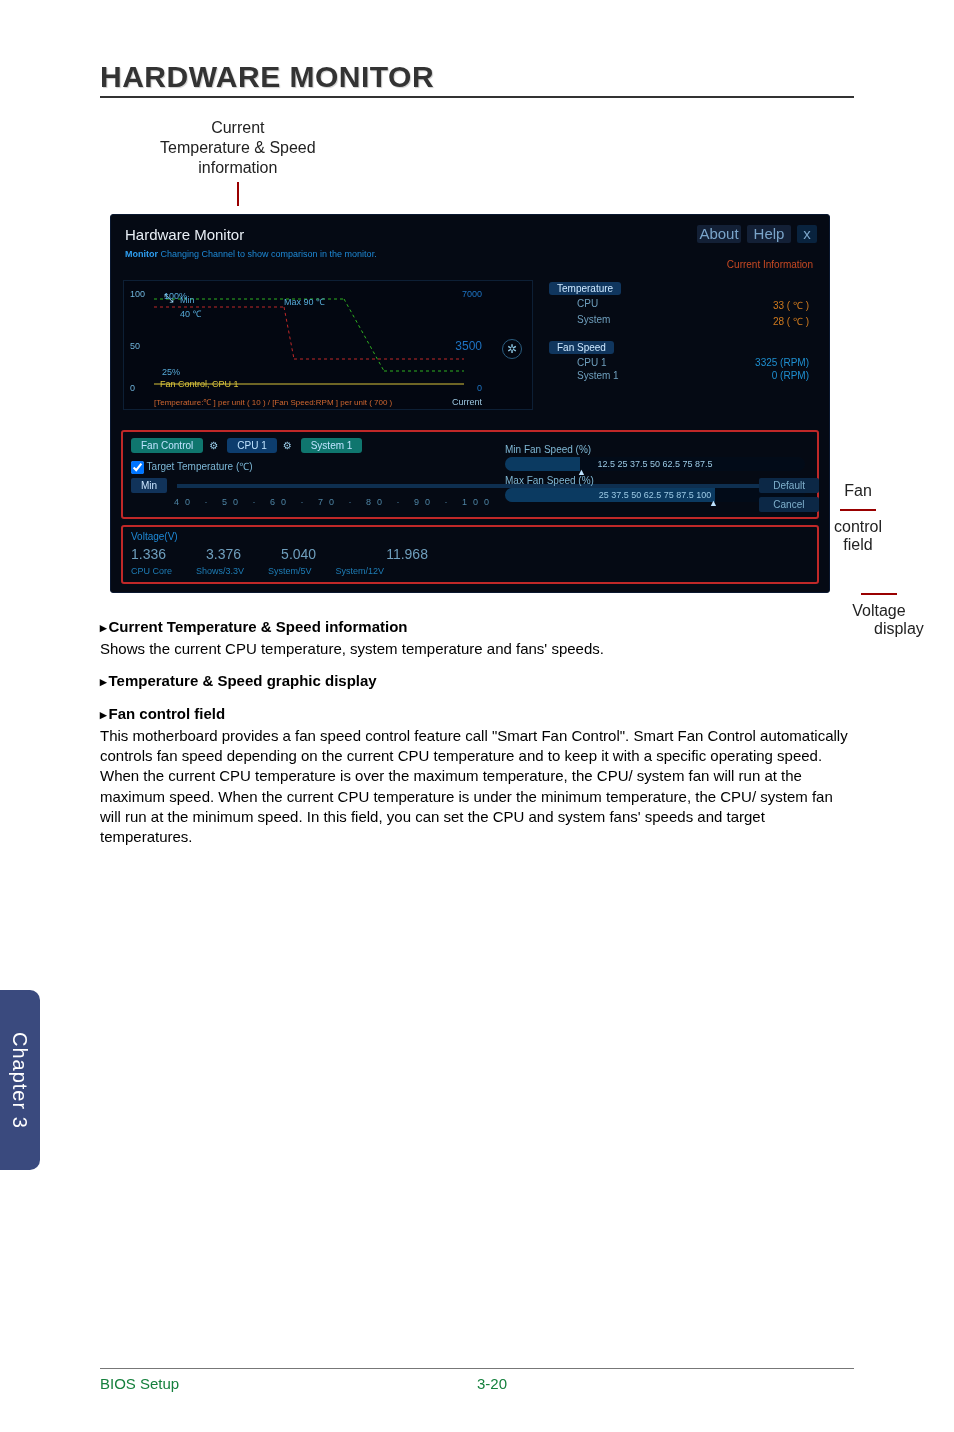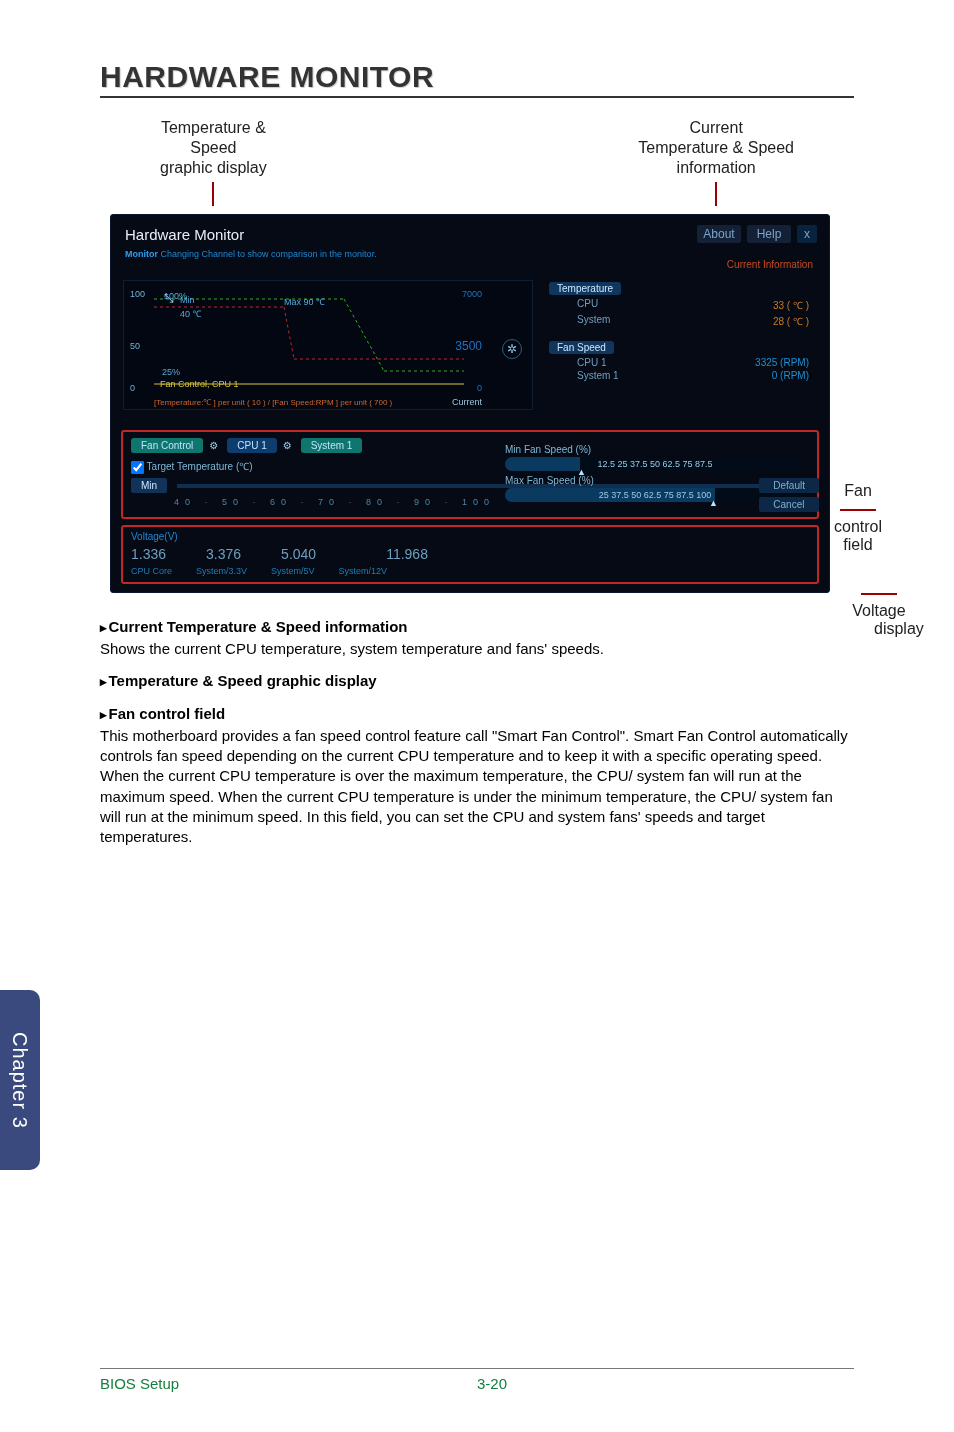--- a/index.html
+++ b/index.html
@@ -58,21 +58,21 @@
     padding: 10px 12px 6px 14px;
     color: #e8eef5;
     font-size: 15px;
     display: flex;
     justify-content: space-between;
     align-items: center;
   }
   .titlebuttons { display:flex; gap:6px; }
   .titlebuttons span {
     display:inline-block; width:44px; height:18px; line-height:18px;
-    text-align:center; font-size:12px; border-radius:2px;
+    text-align:center; font-size:15px; border-radius:2px;
     background:#132036; color:#7aa4c9;
   }
   .titlebuttons span:last-child { width:20px; background:#09233e; }
   .sub-note { color:#1e89d6; font-size:9px; padding: 0 14px; }
   .sub-note b { color:#2e9ef0; }
   .ci-header { text-align:right; color:#c74923; font-size:10px; padding:0 16px 4px 0;}
 
   .row1 { display:flex; padding: 6px 10px 10px 12px; gap:10px; }
   .graph-box {
     width: 410px; height: 130px;
@@ -188,26 +188,20 @@
   .footer .left{ width:50%;}
   .footer .right{ text-align:left;}
 </style>
 </head>
 <body>
 
 <div class="content">
   <h1>HARDWARE MONITOR</h1>
 
   <div class="anno-row">
-    <div class="anno-col">
-      <span>Temperature &amp;</span>
-      <span>Speed</span>
-      <span>graphic display</span>
-      <div class="anno-line"></div>
-    </div>
     <div class="anno-col">
       <span>Current</span>
       <span>Temperature &amp; Speed</span>
       <span>information</span>
       <div class="anno-line"></div>
     </div>
   </div>
 
   <div style="position:relative;">
     <div class="hwmon">
@@ -314,21 +308,21 @@
       <div class="voltage">
         <div class="voltlabel">Voltage(V)</div>
         <div class="vrow">
           <span class="v">1.336</span>
           <span class="v">3.376</span>
           <span class="v">5.040</span>
           <span class="v" style="margin-left:30px">11.968</span>
         </div>
         <div class="vrow2">
           <span>CPU Core</span>
-          <span>System/3.3V</span>
+          <span>Shows/3.3V</span>
           <span>System/5V</span>
           <span>System/12V</span>
         </div>
       </div>
     </div>
 
     <div class="callout" style="left:734px; top:268px; text-align:center;">
       <span>Fan</span><br>
       <span class="ln"></span>
       <span>control field</span>

